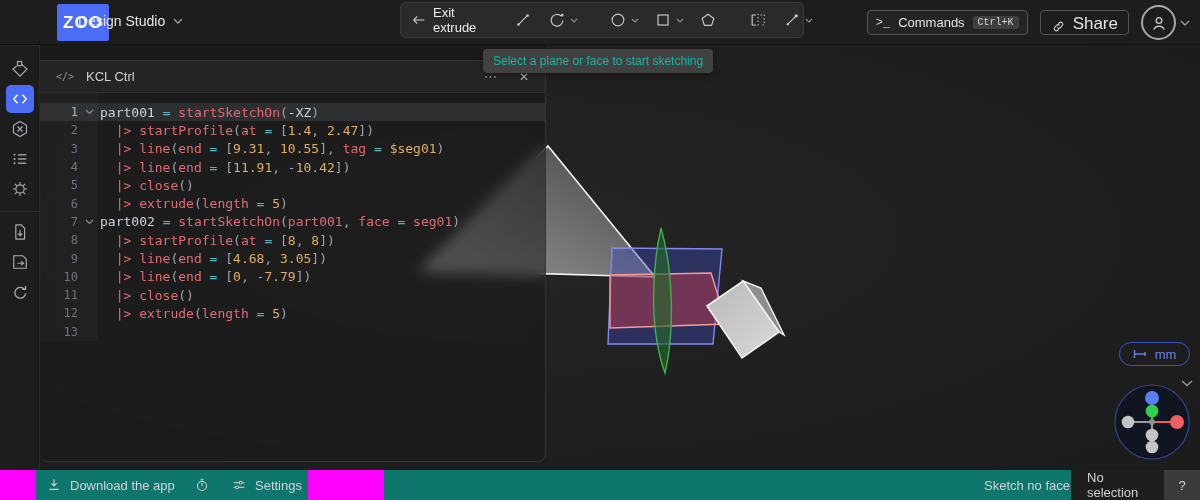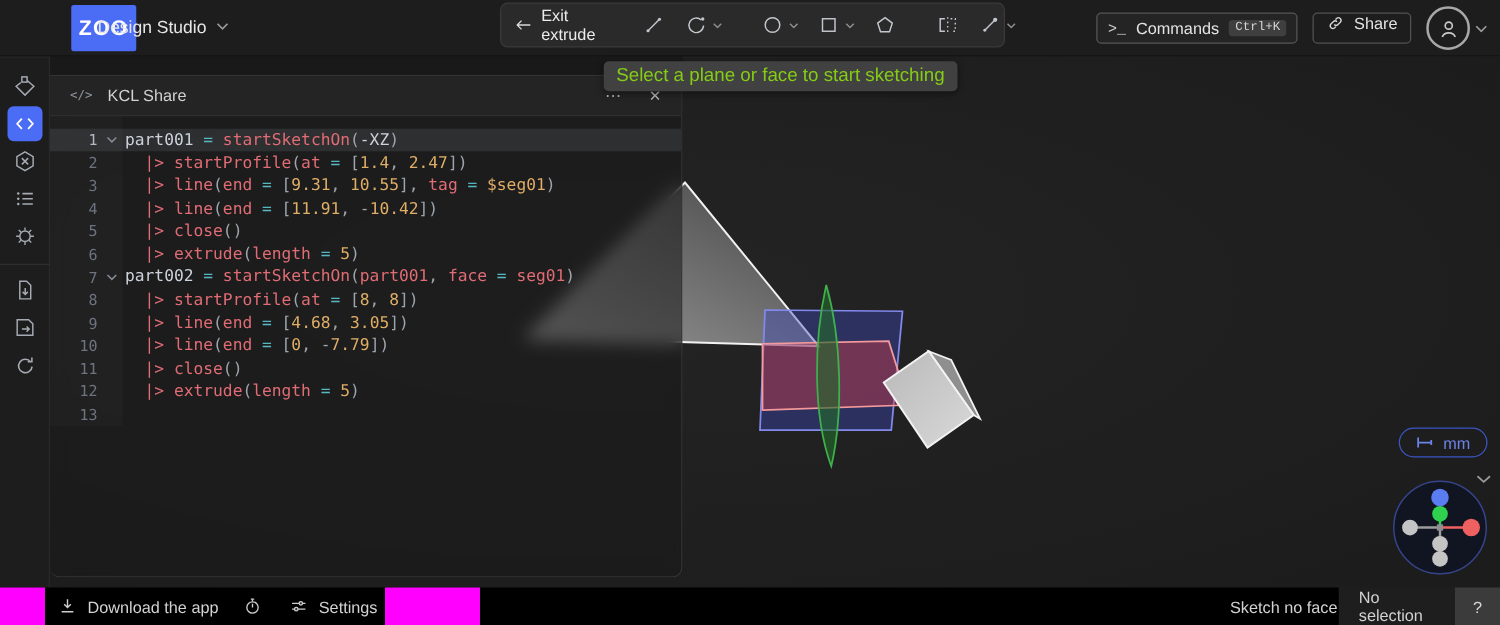--- a/index.html
+++ b/index.html
@@ -11,21 +11,21 @@
   .header{position:absolute;left:0;top:0;width:1200px;height:45px;background:#1d1d1d;border-bottom:1px solid #151515;z-index:30}
   .logo-box{position:absolute;left:14px;top:4px;width:52px;height:37px;border-radius:2px;display:flex;align-items:center;justify-content:center;font-weight:bold;font-size:17px;letter-spacing:1px;color:#fff}
   .project{position:absolute;left:78px;top:13px;font-size:14px;color:#e6e6e6;display:flex;align-items:center;gap:8px}
   .toolbar{position:absolute;left:400px;top:2px;width:404px;height:36px;background:#2a2a2a;border:1px solid #3a3a3a;border-radius:6px;display:flex;align-items:center;padding:0 10px;gap:6px;z-index:31}
   .tool-btn{display:flex;align-items:center;gap:3px;padding:3px 4px;border-radius:4px;color:#c3c7cd}
   .exit-btn{display:flex;align-items:center;gap:8px;font-size:13px;color:#ececec;padding:0 6px 0 2px}
   .tb-divider{width:1px;height:20px;background:#4a4a4a;margin:0 5px}
   .right-controls{position:absolute;right:10px;top:0;height:45px;display:flex;align-items:center;gap:12px}
   .cmd-btn{display:flex;align-items:center;gap:8px;height:25px;padding:0 8px;border:1px solid #565656;border-radius:4px;background:#242424;font-size:13px;color:#e3e3e3}
   .kbd{background:#3f3f3f;border-radius:3px;padding:1px 5px;font-family:"Liberation Mono",monospace;font-size:10px;color:#d6d6d6}
-  .share-btn{display:flex;align-items:flex-start;gap:7px;height:25px;padding:0 10px;border:1px solid #525252;border-radius:4px;background:transparent;font-size:13px;color:#e3e3e3}
+  .share-btn{display:flex;align-items:flex-end;gap:7px;height:25px;padding:0 10px;border:1px solid #525252;border-radius:4px;background:transparent;font-size:17px;color:#e3e3e3}
   .avatar-wrap{display:flex;align-items:center;gap:4px}
   .avatar{width:35px;height:35px;border-radius:50%;border:2px solid #a8a8a8;display:flex;align-items:center;justify-content:center}
 
   
   .rail{position:absolute;left:0;top:45px;width:40px;height:425px;background:#1d1d1d;border-right:1px solid #292929;border-top:1px solid #292929;z-index:25;display:flex;flex-direction:column;align-items:center;padding-top:9px}
   .rail-item{width:28px;height:28px;margin-bottom:2px;border-radius:5px;display:flex;align-items:center;justify-content:center;color:#a6abb3}
   .rail-item.active{color:#fff}
   .rail-sep{width:40px;height:1px;background:#2e2e2e;margin:6px 0}
 
   
@@ -42,29 +42,29 @@
   .code-body{position:relative;padding-top:10px;font-family:"DejaVu Sans Mono","Liberation Mono",monospace;font-size:13px}
   .code-body::before{content:"";position:absolute;left:0;top:0;bottom:0;width:58px;background:rgba(255,255,255,0.025)}
   .code-line{display:flex;align-items:center;height:18.3px;position:relative;white-space:pre}
   .code-line.active{background:rgba(125,133,144,0.18)}
   .gutter-num{width:38px;flex:none;text-align:right;font-size:12px;color:#6d7480}
   .code-line.active .gutter-num{color:#b2b8c2}
   .fold-col{width:22px;flex:none;display:flex;align-items:center;justify-content:center}
   .code-text{white-space:pre}
 
   
-  .tooltip{position:absolute;left:483px;top:49px;height:24px;line-height:24px;padding:0 10px;background:#414141;border-radius:4px;font-size:15px;color:#84cc16;z-index:40;white-space:nowrap;box-shadow:0 2px 6px rgba(0,0,0,.4)}
+  .tooltip{position:absolute;left:483px;top:49px;height:24px;line-height:24px;padding:0 10px;background:#414141;border-radius:4px;font-size:12px;color:#14b8a6;z-index:40;white-space:nowrap;box-shadow:0 2px 6px rgba(0,0,0,.4)}
 
   
   .unit-badge{position:absolute;left:1119px;top:342px;width:71px;height:24px;border:1px solid #3a56c5;border-radius:12px;display:flex;align-items:center;justify-content:center;gap:6px;font-size:13px;z-index:15}
   .gizmo-chevron{position:absolute;left:1181px;top:380px;z-index:15;color:#9a9a9a}
   .gizmo{position:absolute;left:1114px;top:384px;z-index:15}
 
   
-  .footer{position:absolute;left:0;top:470px;width:1071px;height:30px;background:#000000;z-index:30;font-size:13px;color:#d2d2d2}
+  .footer{position:absolute;left:0;top:470px;width:1071px;height:30px;background:#0f766e;z-index:30;font-size:13px;color:#d2d2d2}
   .f-item{position:absolute;top:0;height:30px;display:flex;align-items:center;gap:8px}
   .block{position:absolute;top:0;height:30px}
   .help-seg{position:absolute;left:1164px;top:0;width:36px;height:30px;background:#3b3b3b;display:flex;align-items:center;justify-content:center;color:#d6d6d6}
 </style>
 <style>.tok-id{color:#ccd2dc}
 .tok-kw{color:#e06c75}
 .tok-eq{color:#56b6c2}
 .tok-num{color:#dfae67}
 .tok-plain{color:#9da4ac}</style></head>
 <body>
@@ -262,21 +262,21 @@
         <path d="M17.5 9 A6.5 6.5 0 1 0 18.8 13.5" fill="none" stroke="currentColor" stroke-width="1.5"></path>
         <polyline points="14.6,8.8 18.6,8.8 18.6,4.8" fill="none" stroke="currentColor" stroke-width="1.5"></polyline>
       </svg>
   </div>
 </div>
 
 <div class="panel-strip"></div>
 <div class="code-panel">
   <div class="panel-header">
     <span class="code-icon-sm">&lt;/&gt;</span>
-    <span class="panel-title">KCL Share</span>
+    <span class="panel-title">KCL Ctrl</span>
     <div class="panel-hdr-right">
       <span>⋯</span>
       <span style="font-size:12px">✕</span>
     </div>
   </div>
   <div class="code-body">
     <div>
         <div class="code-line active"><span class="gutter-num">1</span><span class="fold-col"><svg width="9" height="6" viewBox="0 0 9 6">
               <polyline points="1,1 4.5,4.5 8,1" fill="none" stroke="#868c96" stroke-width="1.2"></polyline>
             </svg></span><span class="code-text"><span class="tok-id">part001</span><span class="tok-plain"> </span><span class="tok-eq">=</span><span class="tok-plain"> </span><span class="tok-kw">startSketchOn</span><span class="tok-plain">(</span><span class="tok-id">-XZ</span><span class="tok-plain">)</span></span></div>

